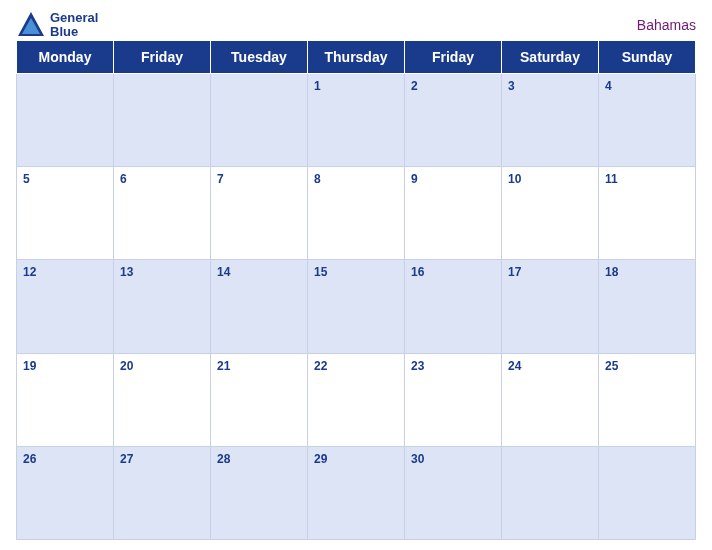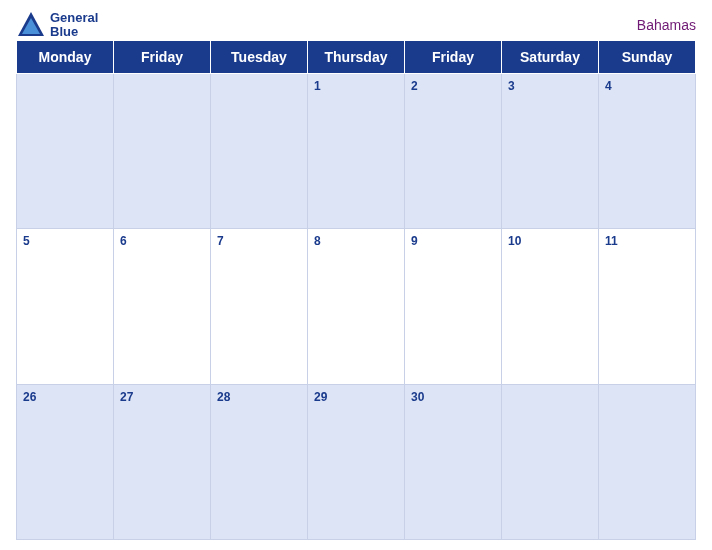--- a/index.html
+++ b/index.html
@@ -137,20 +137,38 @@
       <tr>
         <td><span class="day-num">5</span></td>
         <td><span class="day-num">6</span></td>
         <td><span class="day-num">7</span></td>
         <td><span class="day-num">8</span></td>
         <td><span class="day-num">9</span></td>
         <td><span class="day-num">10</span></td>
         <td><span class="day-num">11</span></td>
       </tr>
       <tr>
+        <td><span class="day-num">12</span></td>
+        <td><span class="day-num">13</span></td>
+        <td><span class="day-num">14</span></td>
+        <td><span class="day-num">15</span></td>
+        <td><span class="day-num">16</span></td>
+        <td><span class="day-num">17</span></td>
+        <td><span class="day-num">18</span></td>
+      </tr>
+      <tr>
+        <td><span class="day-num">19</span></td>
+        <td><span class="day-num">20</span></td>
+        <td><span class="day-num">21</span></td>
+        <td><span class="day-num">22</span></td>
+        <td><span class="day-num">23</span></td>
+        <td><span class="day-num">24</span></td>
+        <td><span class="day-num">25</span></td>
+      </tr>
+      <tr>
         <td><span class="day-num">26</span></td>
         <td><span class="day-num">27</span></td>
         <td><span class="day-num">28</span></td>
         <td><span class="day-num">29</span></td>
         <td><span class="day-num">30</span></td>
         <td></td>
         <td></td>
       </tr>
     </tbody>
 </table>

